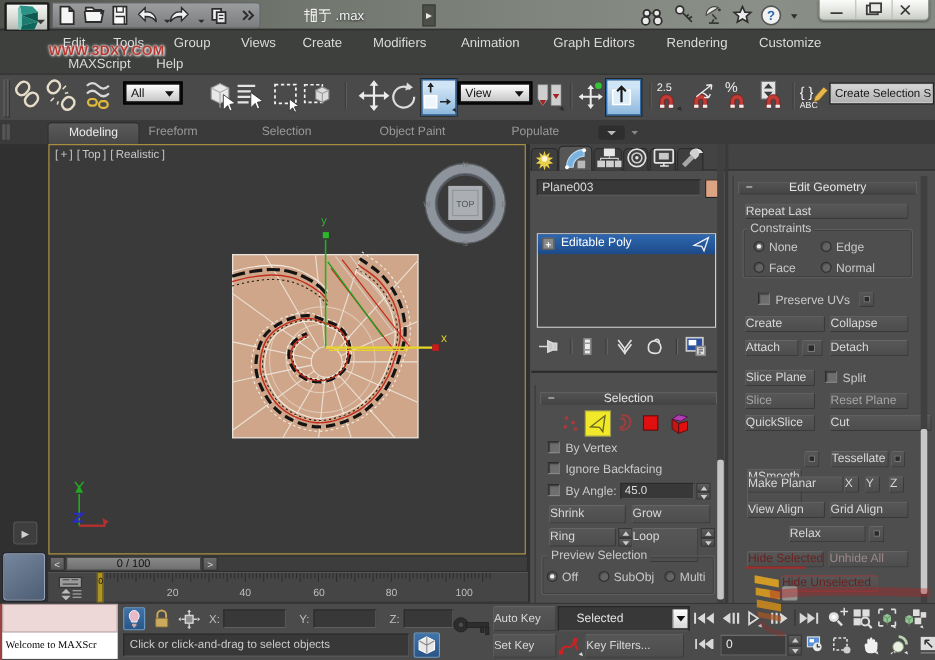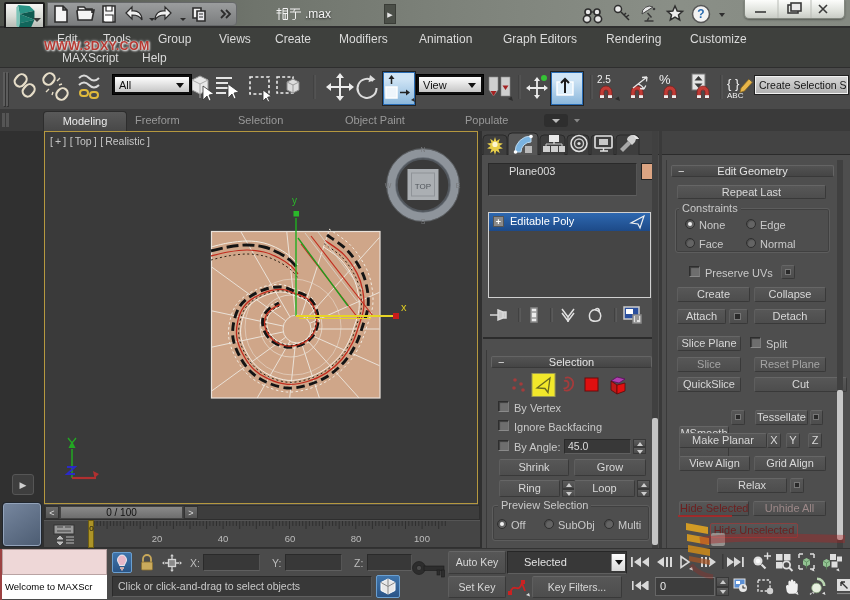--- a/index.html
+++ b/index.html
@@ -1,18 +1,18 @@
 <!DOCTYPE html>
 <html><head><meta charset="utf-8">
 <style>
 *{margin:0;padding:0;box-sizing:border-box}
 html,body{width:850px;height:600px;overflow:hidden;background:#4b4b4b;font-family:"Liberation Sans",sans-serif;-webkit-font-smoothing:antialiased}
 .abs{position:absolute;white-space:nowrap}
 #stage{position:relative;width:850px;height:600px}
-.btn{position:absolute;background:linear-gradient(#575757,#4d4d4d);border:1px solid #393939;border-top-color:#666;border-left-color:#5e5e5e;border-radius:2px;color:#d8d8d8;font-size:11px;text-align:center;overflow:hidden;white-space:nowrap}
+.btn{position:absolute;background:linear-gradient(#575757,#4d4d4d);border:1px solid #393939;border-top-color:#666;border-left-color:#5e5e5e;border-radius:2px;color:#d8d8d8;font-size:11px;text-align:left;overflow:hidden;white-space:nowrap}
 .fld{position:absolute;background:#383838;border:1px solid #2a2a2a;border-bottom-color:#5f5f5f;border-right-color:#555;color:#dcdcdc;font-size:11px;overflow:hidden;white-space:nowrap}
 .lbl{position:absolute;color:#c9c9c9;font-size:11px;white-space:nowrap}
 .chk{position:absolute;width:11px;height:11px;background:#6e6e6e;border:1px solid #2e2e2e;border-bottom-color:#8a8a8a;border-right-color:#7a7a7a;box-shadow:inset 1px 1px 1px #3e3e3e}
 .rad{position:absolute;width:10px;height:10px;border-radius:50%;background:#646464;border:1px solid #2e2e2e;box-shadow:inset 1px 1px 1px #4a4a4a}
 .rad.on::after{content:"";position:absolute;left:2px;top:2px;width:4px;height:4px;border-radius:50%;background:#f2f2f2}
 .grp{position:absolute;border:1px solid #5d5d5d;border-radius:3px;box-shadow:inset 0 0 0 1px #404040}
 .grplbl{position:absolute;background:#4e4e4e;color:#c9c9c9;font-size:11px;padding:0 3px;white-space:nowrap}
 .spin{position:absolute;width:13px;display:flex;flex-direction:column}
 .spin>div{flex:1;background:linear-gradient(#5d5d5d,#4a4a4a);border:1px solid #383838;position:relative}
 .spin>div::after{content:"";position:absolute;left:3px;border-left:3px solid transparent;border-right:3px solid transparent}
@@ -239,21 +239,21 @@
           <rect x="8" y="10.2" width="4" height="2.8" fill="#ededed"></rect>
         </g>
 <path d="M721,7 v24" stroke="#3a3a3a"></path>
         <path d="M722,7 v24" stroke="#5c5c5c"></path>
 <text x="727" y="20" font-size="13" fill="#f2f2f2">{ }</text>
 <text x="727" y="30" font-size="8" fill="#f2f2f2">ABC</text>
 <path d="M741,20 l8,-9 l3.5,3 l-8,9 l-4.5,1.5 z" fill="#e8b64a" stroke="#8a6a20" stroke-width="0.8"></path>
         <path d="M749,11 l3.5,3" stroke="#555"></path>
 </g>
 </svg>
-<div class="wdd" style="left:112px;top:74px;width:80px;height:21px">
+<div class="wdd" style="left:112px;top:74px;width:54px;height:21px">
       <div class="inner">
         <span style="position:absolute;left:4px;top:2px">All</span>
       </div>
     </div>
 <div class="wdd" style="left:416px;top:74px;width:68px;height:21px">
       <div class="inner">
         <span style="position:absolute;left:4px;top:2px">View</span>
       </div>
     </div>
 <div class="abs" style="left:755px;top:76px;width:93px;height:18px;background:linear-gradient(#d6d6d6,#b2b2b2);border:1px solid #f2f2f2;outline:1px solid #222;color:#161616;font-size:10.5px;line-height:16px;padding-left:3px;white-space:nowrap;overflow:hidden">Create Selection S</div>
@@ -486,21 +486,21 @@
         <text x="356" y="542">80</text>
         <text x="422" y="542">100</text>
 </g>
 </svg>
 <div class="abs" style="left:88px;top:520px;width:6px;height:28px;background:#ad9428;border:1px solid #6e5d12"></div>
 <div class="abs" style="left:88px;top:524px;width:7px;font-size:8px;color:#111;text-align:center">0</div>
 
 <div class="abs" style="left:0;top:548px;width:850px;height:52px;background:#4b4b4b;border-top:1px solid #333"></div>
 <div class="abs" style="left:0;top:549px;width:2px;height:51px;background:#9c4242"></div>
 <div class="abs" style="left:2px;top:549px;width:105px;height:26px;background:#eed7d7;border:1px solid #b9a3a3"></div>
-<div class="abs" style="left:2px;top:575px;width:105px;height:24px;background:#ffffff;color:#000;font-family:Liberation Sans, sans-serif;font-size:9.5px;line-height:24px;padding-left:3px;white-space:nowrap;overflow:hidden">Welcome to MAXScr</div>
+<div class="abs" style="left:2px;top:575px;width:105px;height:24px;background:#ffffff;color:#000;font-family:Liberation Serif, serif;font-size:9.5px;line-height:24px;padding-left:3px;white-space:nowrap;overflow:hidden">Welcome to MAXScr</div>
 <div class="abs" style="left:112px;top:552px;width:20px;height:21px;background:linear-gradient(#3f74ab,#2a5587);border:1px solid #6a9fd0;border-radius:2px"></div>
 <svg class="abs" style="left:112px;top:552px" width="20" height="21" viewBox="0 0 20 21">
       <path d="M10,3 a4.5,5 0 0 1 4.5,5 c0,2.5 -2,3.5 -2,5.5 h-5 c0,-2 -2,-3 -2,-5.5 a4.5,5 0 0 1 4.5,-5 z" fill="#e8b8c8" stroke="#fff" stroke-width="0.8"></path>
       <path d="M8,15 h4 v2 h-4 z M9,17 h2 v1.5 h-2 z" fill="#caa"></path>
     </svg>
 <svg class="abs" style="left:138px;top:553px" width="18" height="20" viewBox="0 0 18 20">
       <path d="M5,9 v-3 a4,4 0 0 1 8,0 v3" fill="none" stroke="#c8a85a" stroke-width="1.8"></path>
       <rect x="3.5" y="9" width="11" height="8" rx="1" fill="#caaa5c" stroke="#8a7030" stroke-width="0.8"></rect>
     </svg>
 <svg class="abs" style="left:162px;top:554px" width="20" height="18" viewBox="0 0 20 18">
@@ -672,21 +672,21 @@
           <path d="M6,16 h8 M9.5,13 v3" stroke="#e4e4e4" stroke-width="1.4"></path>
         </g>
 <g transform="translate(137,3)">
           <path d="M1,15 l8,-8 l3,3 l-8,8 z" fill="#a8a8a8"></path>
           <path d="M8,6 c0,-3 3,-5 6,-5 c3,0 5,2 6,4 l-3,0 l-1,3 l-3,3 z" fill="#d0d0d0"></path>
           <path d="M14,1 c2,0.5 4,2 6,4 l-3,0 z" fill="#e8e8e8"></path>
         </g>
 </g>
 </svg>
 
-<div class="fld" style="left:488px;top:163px;width:149px;height:33px;line-height:15px;padding-left:20px">Plane003</div>
+<div class="fld" style="left:488px;top:163px;width:149px;height:15px;line-height:15px;padding-left:4px">Plane003</div>
 <div class="abs" style="left:641px;top:163px;width:15px;height:17px;background:#dca482;border:1px solid #222"></div>
 
 
 <div class="abs" style="left:488px;top:212px;width:163px;height:86px;background:#454545;border:1px solid #d0d0d0"></div>
 <div class="abs" style="left:489px;top:213px;width:161px;height:18px;background:linear-gradient(#2e68b0,#1d4a88)"></div>
 <div class="abs" style="left:493px;top:216px;width:11px;height:11px;background:#8a8a8a;border:1px solid #555;color:#fff;font-size:9px;line-height:10px;text-align:center;font-weight:bold">+</div>
 <div class="abs" style="left:510px;top:215px;color:#fff;font-size:11px">Editable Poly</div>
 <svg class="abs" style="left:628px;top:213px" width="20" height="18" viewBox="0 0 20 18">
       <path d="M16,3 L3,10 l7,1 l2,4 z" fill="none" stroke="#f0f0f0" stroke-width="1.2"></path>
     </svg>
@@ -749,21 +749,21 @@
       <div class="up"></div>
       <div class="dn"></div>
     </div>
 <div class="btn" style="left:499px;top:459px;width:70px;height:17px;line-height:15px">Shrink</div>
 <div class="btn" style="left:574px;top:459px;width:72px;height:17px;line-height:15px">Grow</div>
 <div class="btn" style="left:499px;top:480px;width:61px;height:17px;line-height:15px">Ring</div>
 <div class="spin" style="left:562px;top:480px;height:17px">
       <div class="up"></div>
       <div class="dn"></div>
     </div>
-<div class="btn" style="left:574px;top:480px;width:61px;height:17px;line-height:15px">Loop</div>
+<div class="btn" style="left:574px;top:480px;width:61px;height:31px;line-height:15px">Loop</div>
 <div class="spin" style="left:637px;top:480px;height:17px">
       <div class="up"></div>
       <div class="dn"></div>
     </div>
 <div class="grp" style="left:492px;top:505px;width:158px;height:36px"></div>
 <div class="grplbl" style="left:498px;top:499px">Preview Selection</div>
 <div class="rad on" style="left:497px;top:519px"></div>
     <div class="lbl" style="left:511px;top:519px">Off</div>
 <div class="rad" style="left:544px;top:519px"></div>
     <div class="lbl" style="left:558px;top:519px">SubObj</div>

